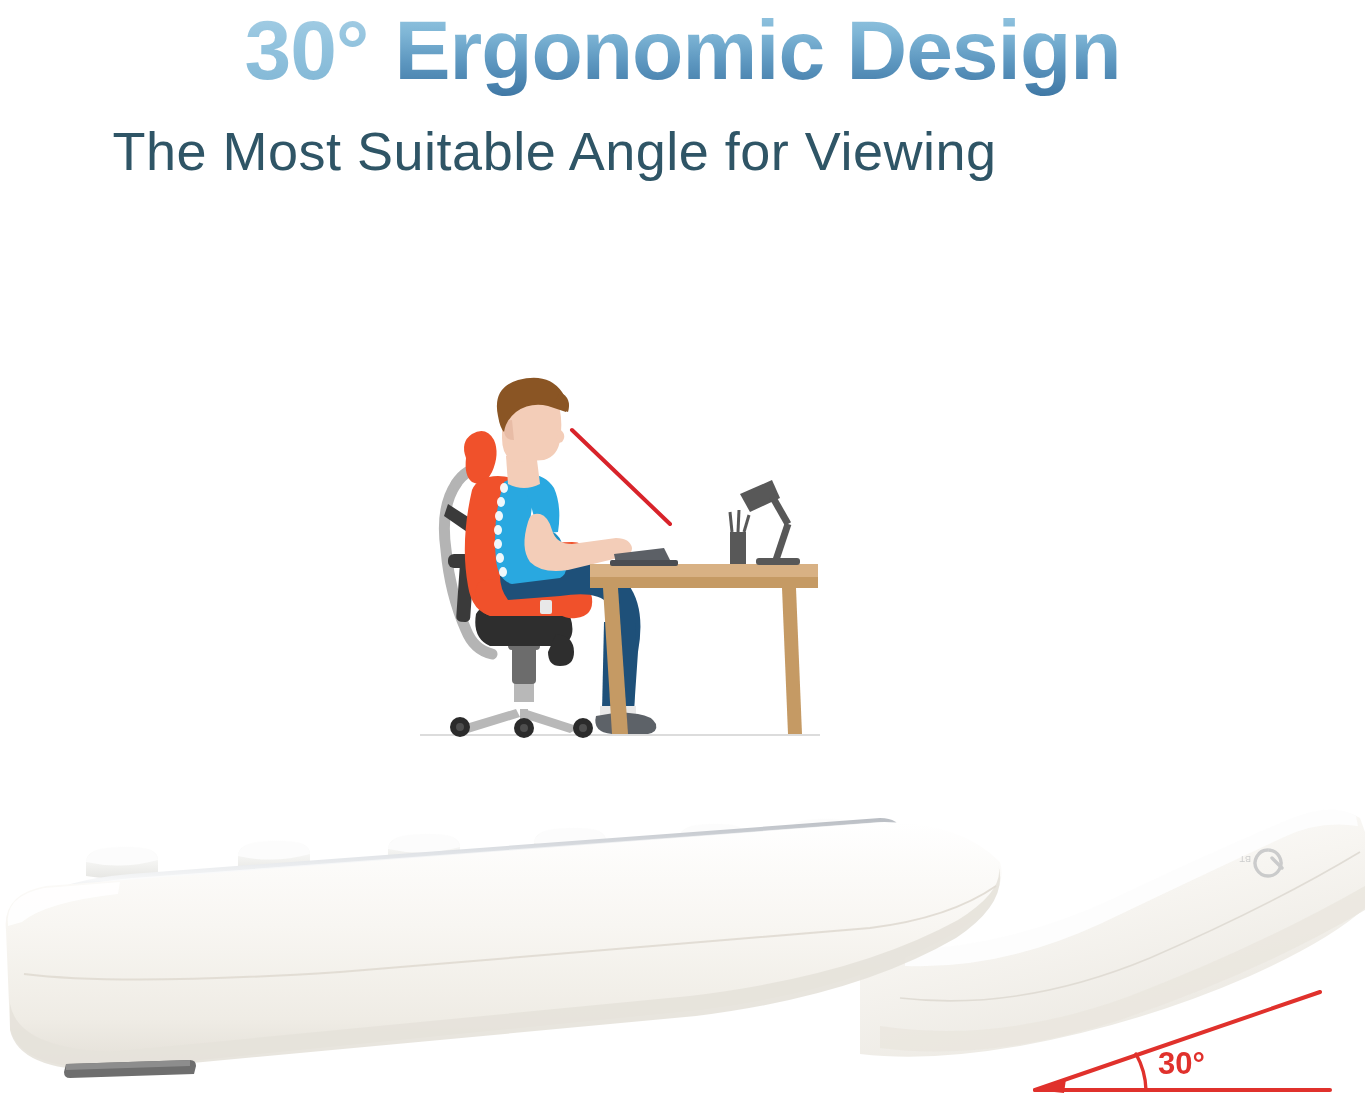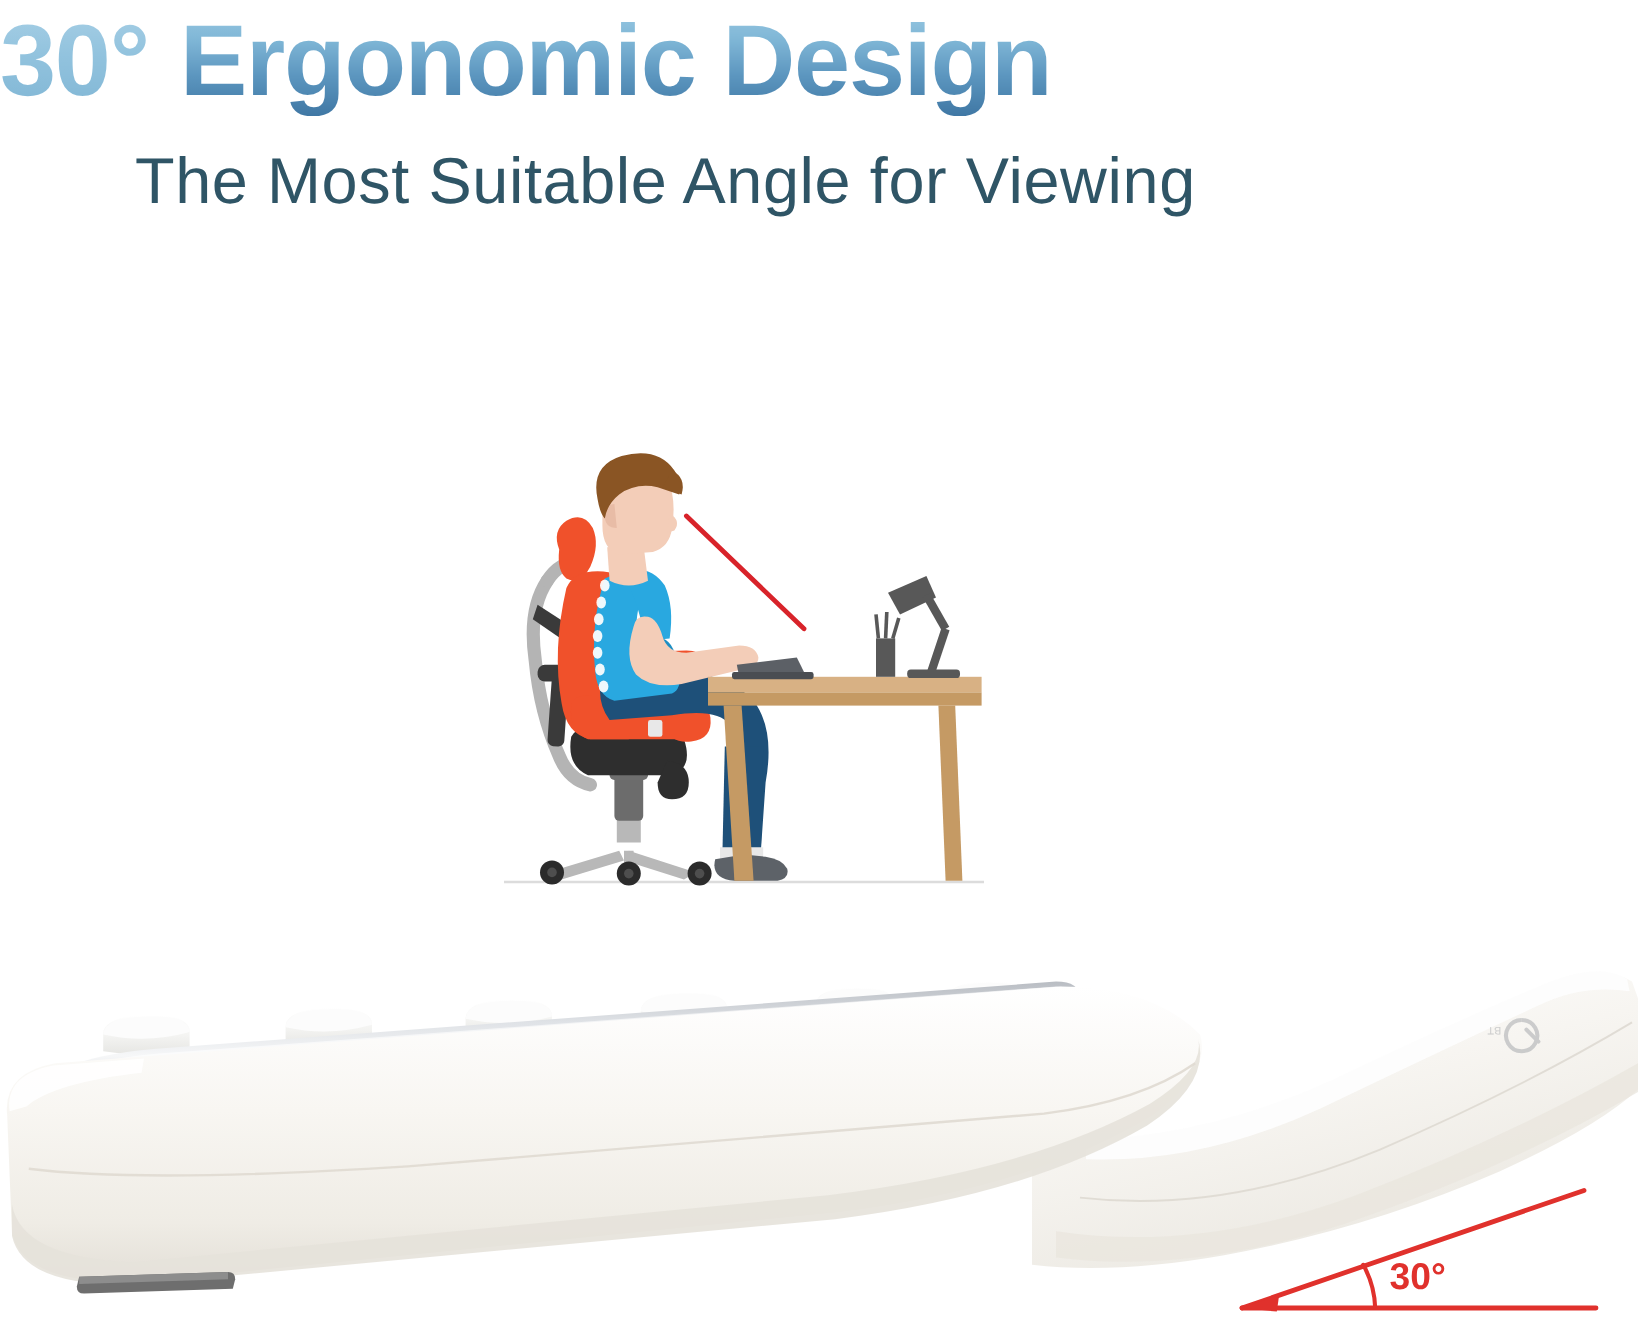--- a/index.html
+++ b/index.html
@@ -22,20 +22,21 @@
     background: #ffffff;
     overflow: hidden;
   }
 
   
   .headline {
     position: absolute;
     top: 2px;
     left: 0;
     width: 1365px;
+    text-align: center;
     font-weight: bold;
     font-size: 84px;
     line-height: 96px;
     letter-spacing: -1px;
     white-space: nowrap;
   }
   .headline .grad {
     background-image: linear-gradient(180deg, #9ccbe4 0%, #7fb6d6 32%, #5c96bf 64%, #3f77a4 100%);
     -webkit-background-clip: text;
     background-clip: text;

